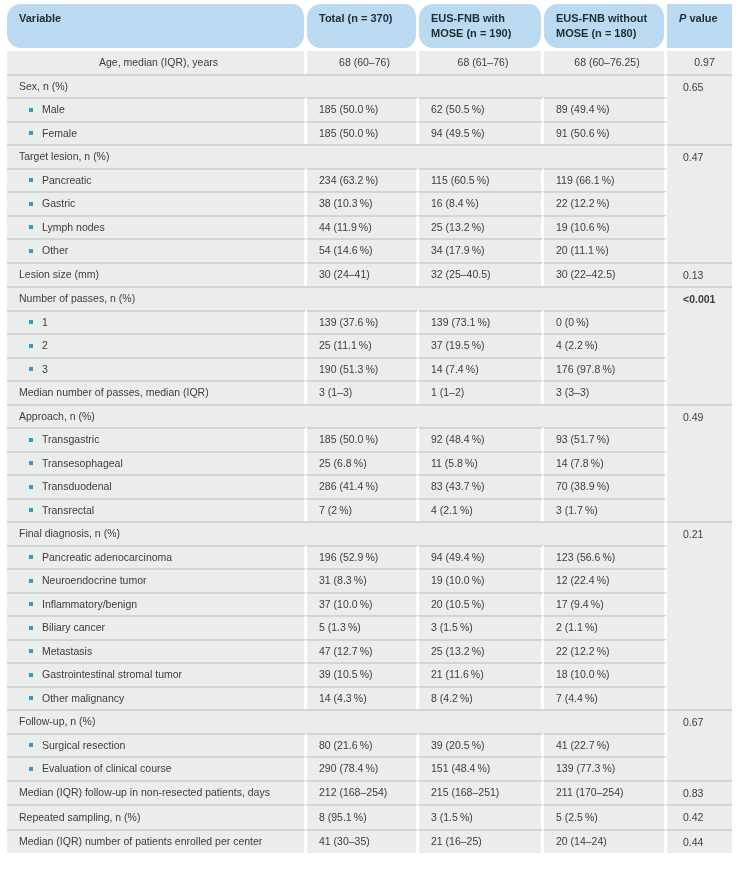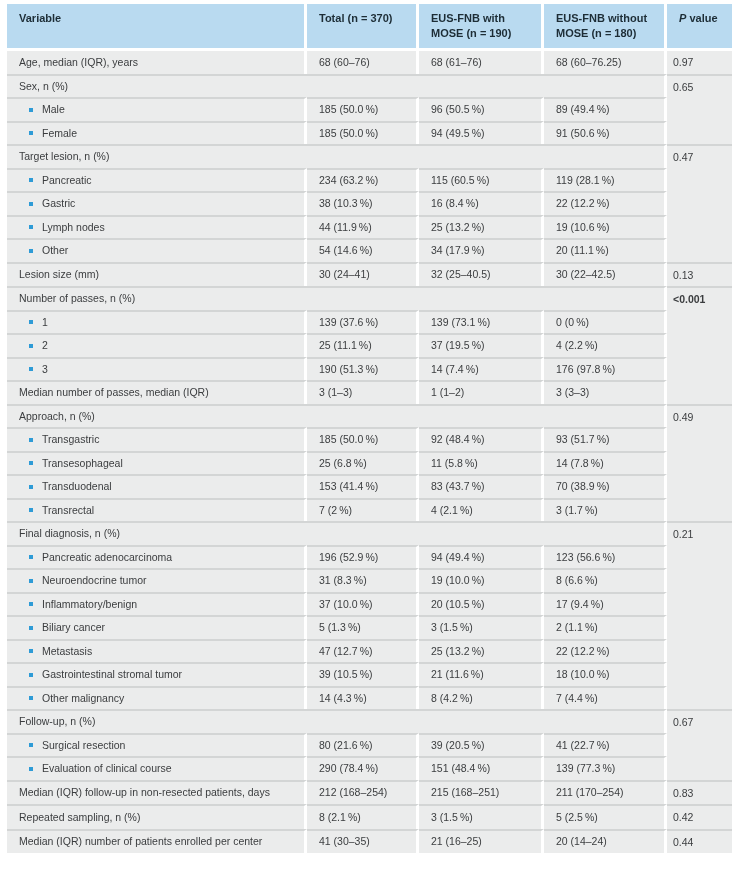--- a/index.html
+++ b/index.html
@@ -28,43 +28,45 @@
     font-size: 11px;
     line-height: 15px;
     font-weight: bold;
     text-align: left;
     vertical-align: top;
     padding: 7px 8px 7px 12px;
     height: 30px;
   }
   thead th:not(:last-child) {
     border-right: 3px solid #fff;
+    border-radius: 14px;
   }
   .it { font-style: italic; }
 
   tbody td {
     background: var(--row-bg, #EBECEC);
     color: var(--body-text, #3B3D3F);
     font-size: 10.5px;
     line-height: 13.5px;
     padding: 4px 6px 4px 12px;
     border-top: 2px solid var(--separator, #D3D5D5);
     vertical-align: middle;
     white-space: nowrap;
     overflow: hidden;
   }
   tbody td:not(.p-cell) {
     border-right: 3px solid #fff;
   }
   tbody tr:first-child td {
     border-top: 3px solid #fff;
+    text-align: center;
   }
   td.p-cell {
     vertical-align: top;
-    padding-left: 6px;
+    padding-left: 16px;
     padding-top: 5px;
   }
   td.p-cell.p-bold { font-weight: bold; margin-left: 35px; }
   .bullet {
     display: inline-block;
     width: 4px;
     height: 4px;
     background: var(--bullet, #2E9BD6);
     margin: 0 9px 1px 10px;
     vertical-align: middle;
@@ -99,38 +101,38 @@
           <td>68 (60–76.25)</td>
           <td class="p-cell" rowspan="1">0.97</td>
         </tr>
         <tr>
           <td colspan="4">Sex, n (%)</td>
           <td class="p-cell" rowspan="3">0.65</td>
         </tr>
         <tr>
           <td><span class="bullet"></span><span>Male</span></td>
           <td>185 (50.0 %)</td>
-          <td>96 (50.5 %)</td>
+          <td>62 (50.5 %)</td>
           <td>89 (49.4 %)</td>
         </tr>
         <tr>
           <td><span class="bullet"></span><span>Female</span></td>
           <td>185 (50.0 %)</td>
           <td>94 (49.5 %)</td>
           <td>91 (50.6 %)</td>
         </tr>
         <tr>
           <td colspan="4">Target lesion, n (%)</td>
           <td class="p-cell" rowspan="5">0.47</td>
         </tr>
         <tr>
           <td><span class="bullet"></span><span>Pancreatic</span></td>
           <td>234 (63.2 %)</td>
           <td>115 (60.5 %)</td>
-          <td>119 (28.1 %)</td>
+          <td>119 (66.1 %)</td>
         </tr>
         <tr>
           <td><span class="bullet"></span><span>Gastric</span></td>
           <td>38 (10.3 %)</td>
           <td>16 (8.4 %)</td>
           <td>22 (12.2 %)</td>
         </tr>
         <tr>
           <td><span class="bullet"></span><span>Lymph nodes</span></td>
           <td>44 (11.9 %)</td>
@@ -189,21 +191,21 @@
           <td>93 (51.7 %)</td>
         </tr>
         <tr>
           <td><span class="bullet"></span><span>Transesophageal</span></td>
           <td>25 (6.8 %)</td>
           <td>11 (5.8 %)</td>
           <td>14 (7.8 %)</td>
         </tr>
         <tr>
           <td><span class="bullet"></span><span>Transduodenal</span></td>
-          <td>153 (41.4 %)</td>
+          <td>286 (41.4 %)</td>
           <td>83 (43.7 %)</td>
           <td>70 (38.9 %)</td>
         </tr>
         <tr>
           <td><span class="bullet"></span><span>Transrectal</span></td>
           <td>7 (2 %)</td>
           <td>4 (2.1 %)</td>
           <td>3 (1.7 %)</td>
         </tr>
         <tr>
@@ -213,21 +215,21 @@
         <tr>
           <td><span class="bullet"></span><span>Pancreatic adenocarcinoma</span></td>
           <td>196 (52.9 %)</td>
           <td>94 (49.4 %)</td>
           <td>123 (56.6 %)</td>
         </tr>
         <tr>
           <td><span class="bullet"></span><span>Neuroendocrine tumor</span></td>
           <td>31 (8.3 %)</td>
           <td>19 (10.0 %)</td>
-          <td>8 (6.6 %)</td>
+          <td>12 (22.4 %)</td>
         </tr>
         <tr>
           <td><span class="bullet"></span><span>Inflammatory/benign</span></td>
           <td>37 (10.0 %)</td>
           <td>20 (10.5 %)</td>
           <td>17 (9.4 %)</td>
         </tr>
         <tr>
           <td><span class="bullet"></span><span>Biliary cancer</span></td>
           <td>5 (1.3 %)</td>
@@ -270,21 +272,21 @@
         </tr>
         <tr>
           <td>Median (IQR) follow-up in non-resected patients, days</td>
           <td>212 (168–254)</td>
           <td>215 (168–251)</td>
           <td>211 (170–254)</td>
           <td class="p-cell" rowspan="1">0.83</td>
         </tr>
         <tr>
           <td>Repeated sampling, n (%)</td>
-          <td>8 (2.1 %)</td>
+          <td>8 (95.1 %)</td>
           <td>3 (1.5 %)</td>
           <td>5 (2.5 %)</td>
           <td class="p-cell" rowspan="1">0.42</td>
         </tr>
         <tr>
           <td>Median (IQR) number of patients enrolled per center</td>
           <td>41 (30–35)</td>
           <td>21 (16–25)</td>
           <td>20 (14–24)</td>
           <td class="p-cell" rowspan="1">0.44</td>

